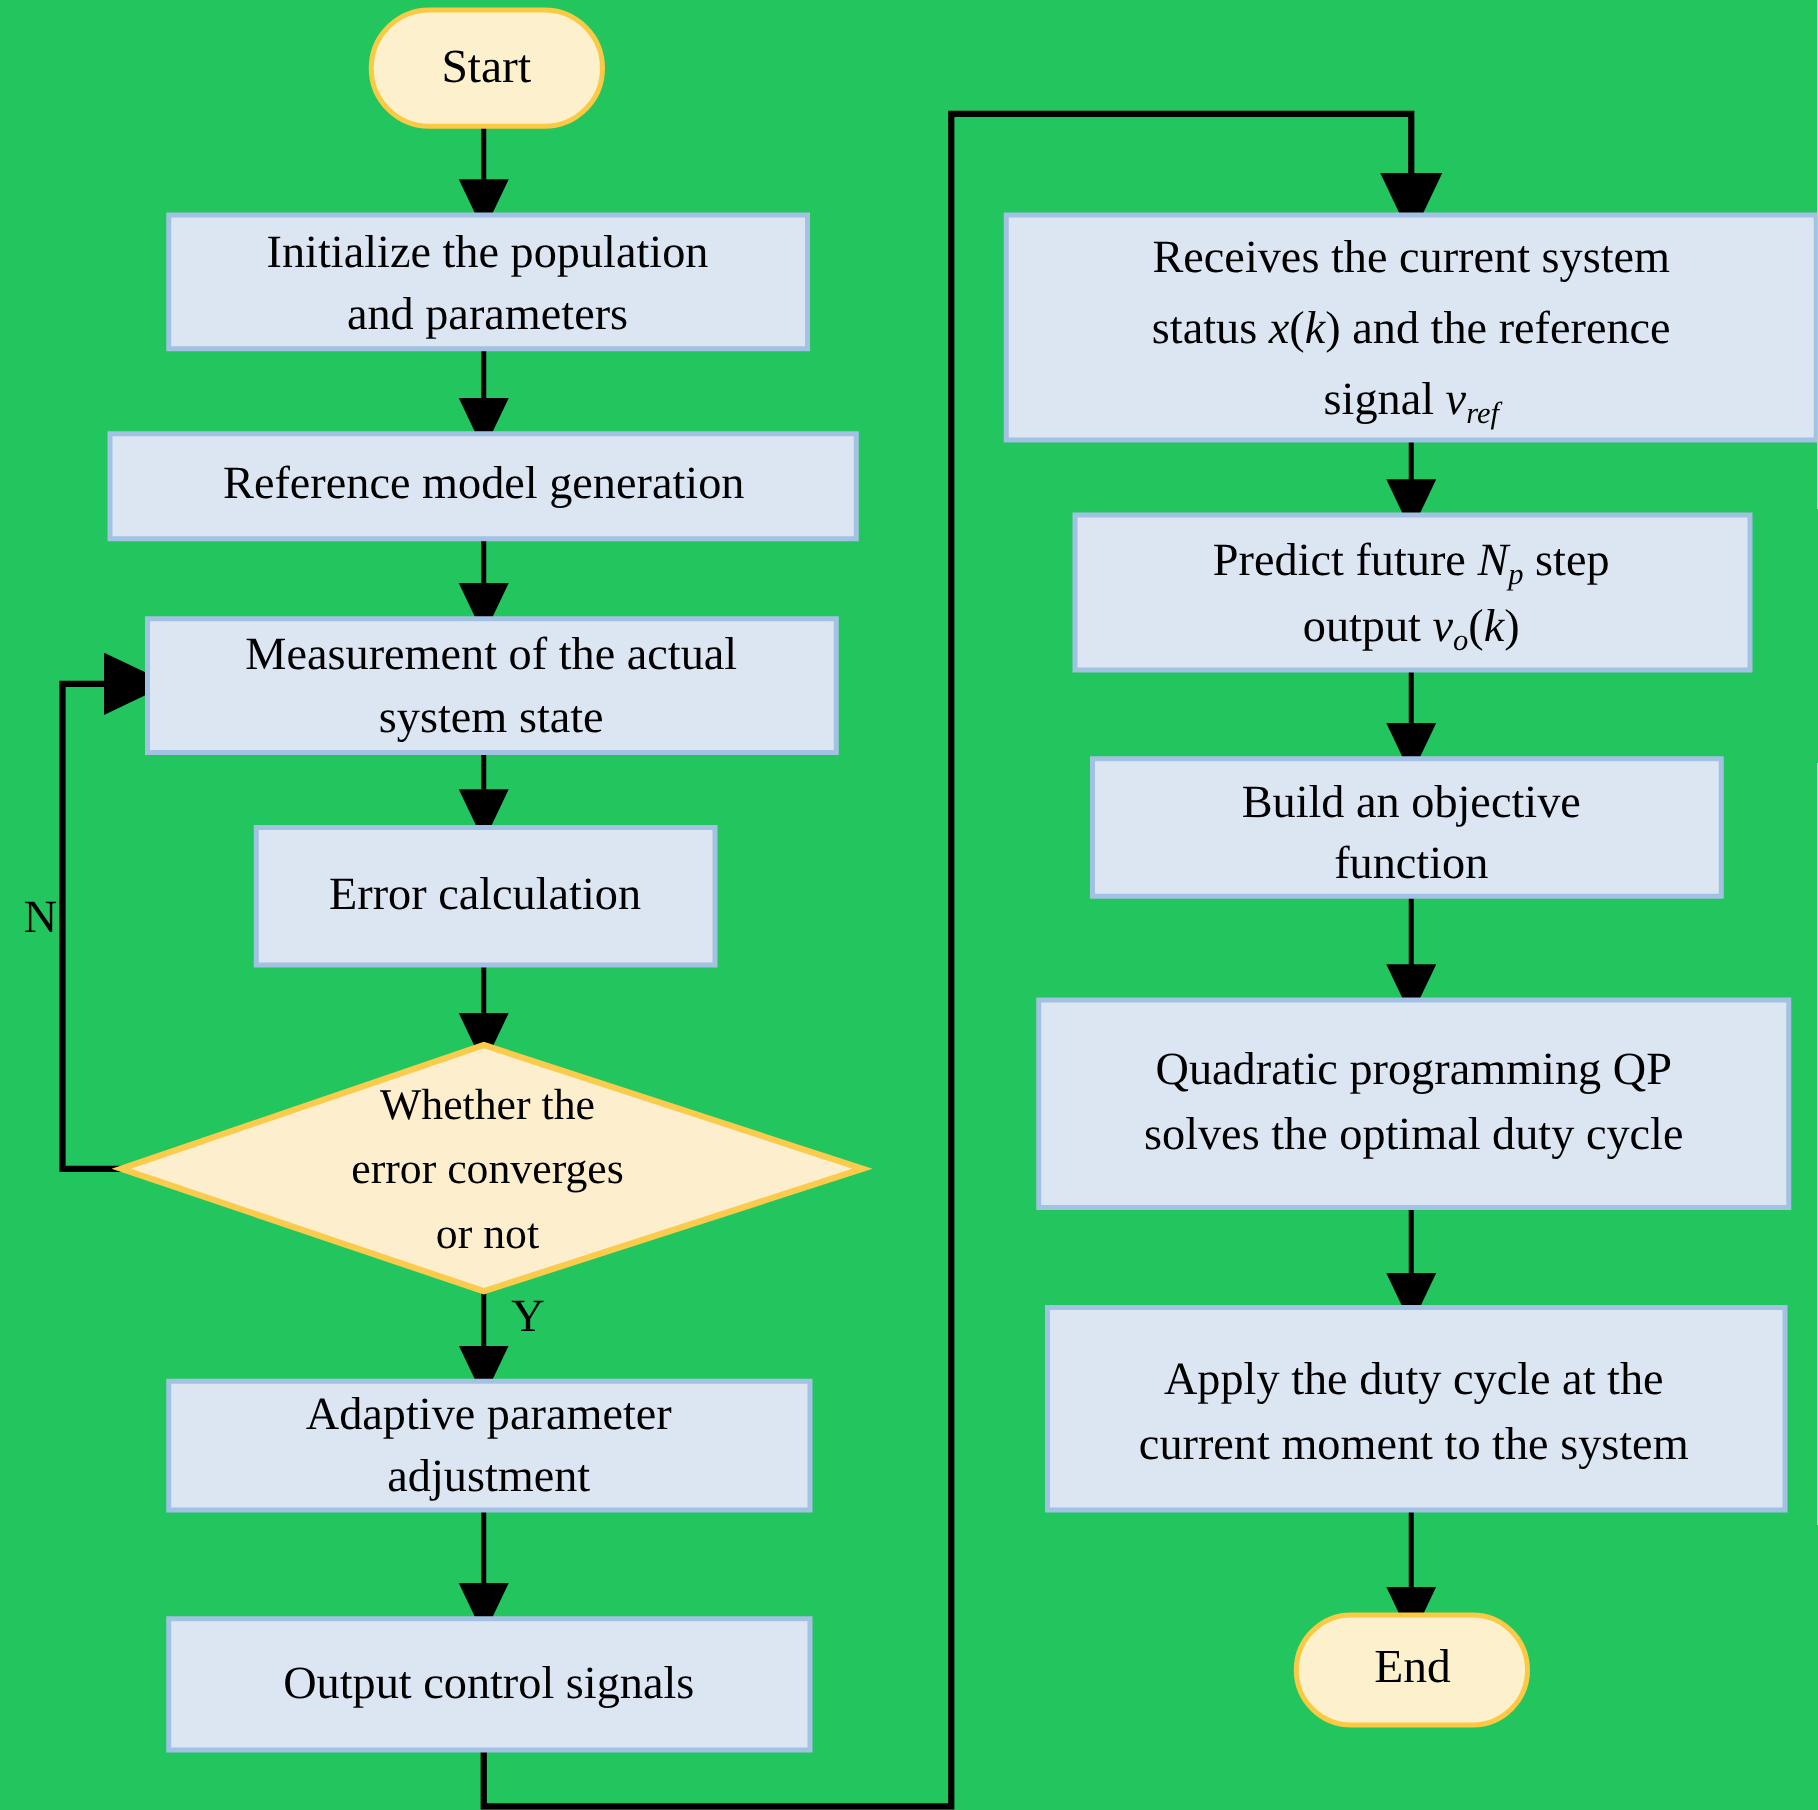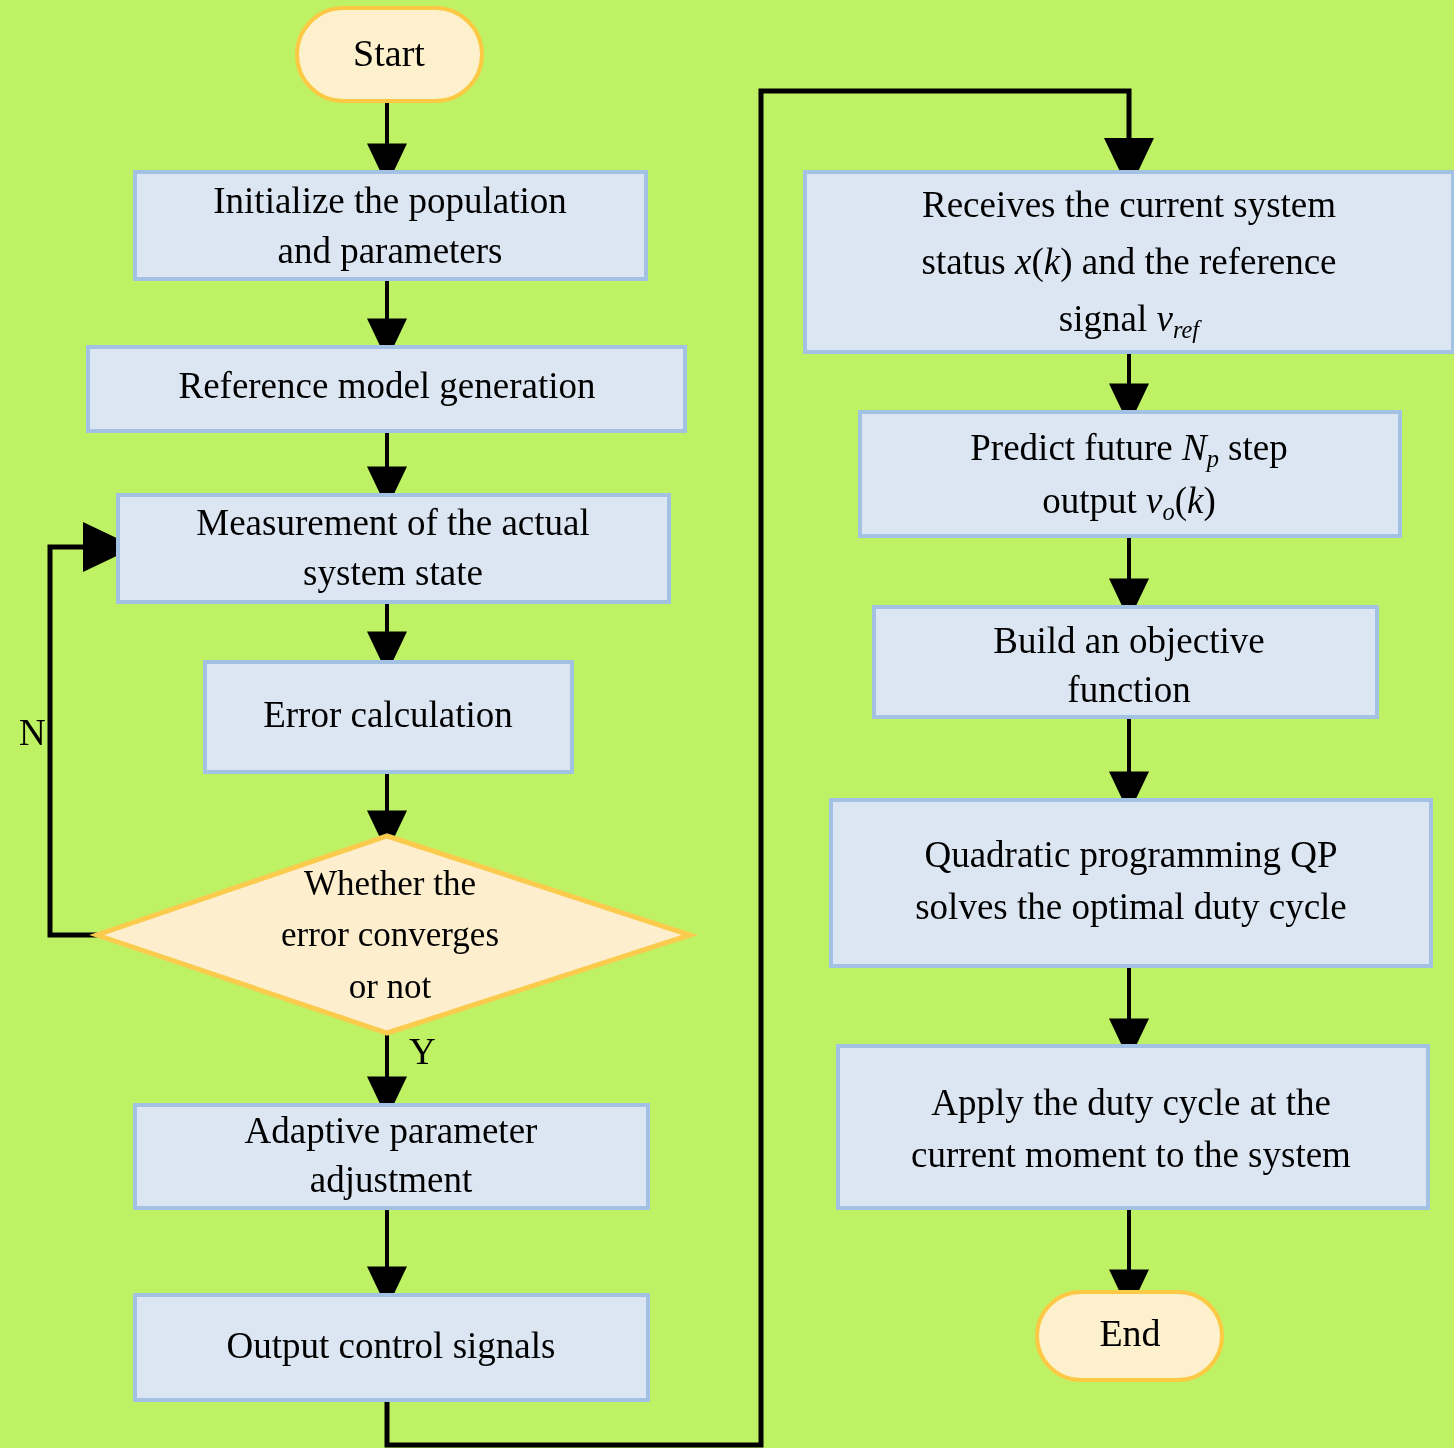--- a/index.html
+++ b/index.html
@@ -10,21 +10,21 @@
   body {
     width: 1454px;
     height: 1448px;
     font-family: "Liberation Serif", "DejaVu Serif", serif;
     overflow: hidden;
   }
   #flowchart-root {
     position: relative;
     width: 1454px;
     height: 1448px;
-    background: #bef264;
+    background: #22c55e;
   }
   svg.canvas {
     position: absolute;
     top: 0; left: 0;
     width: 1454px;
     height: 1448px;
     display: block;
   }
   .node-text {
     font-family: "Liberation Serif", "DejaVu Serif", serif;

